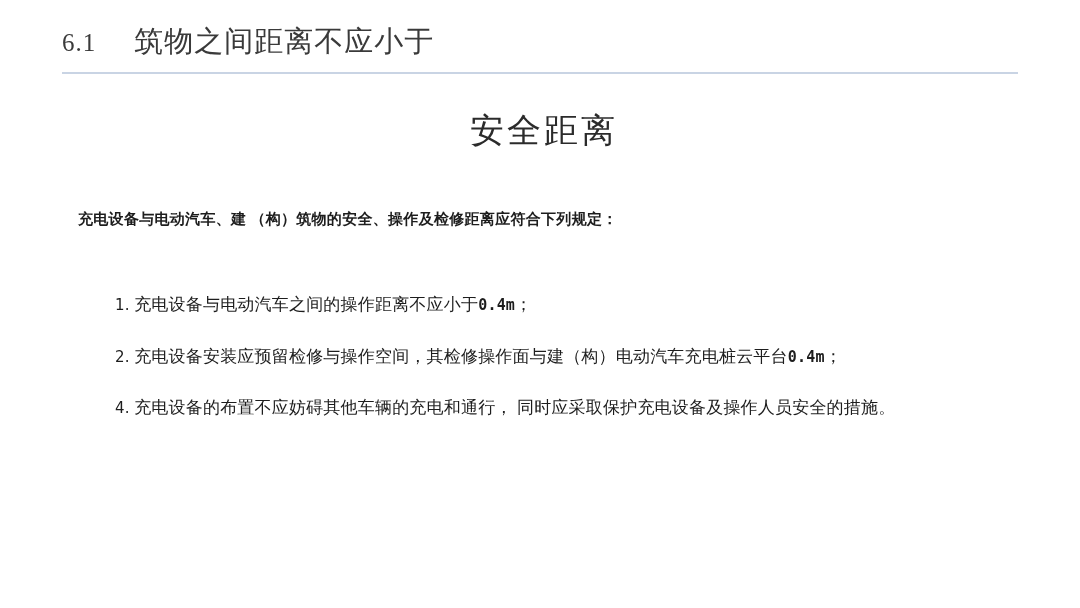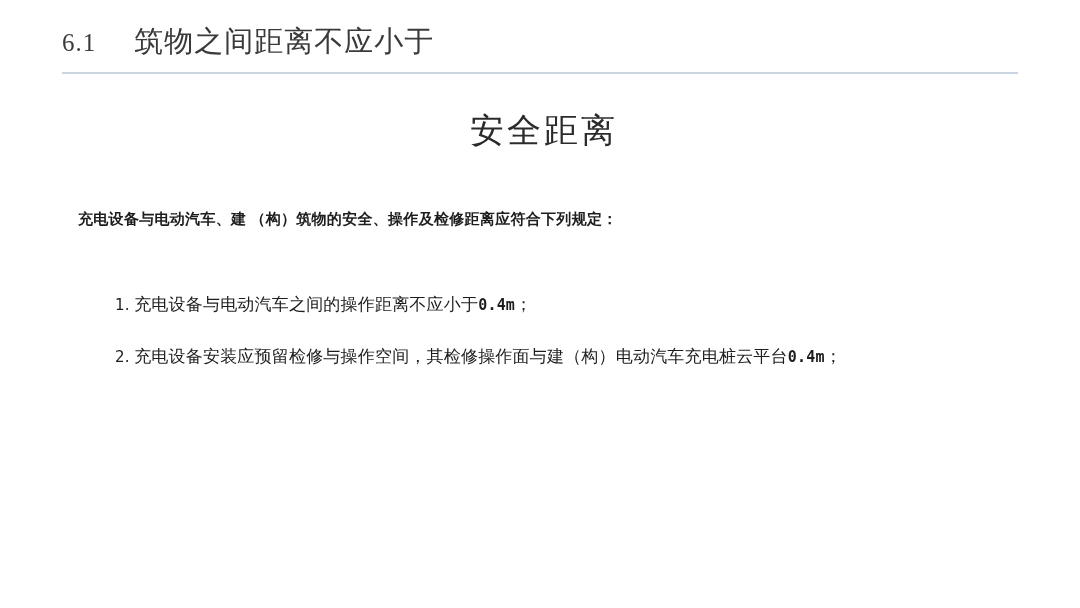--- a/index.html
+++ b/index.html
@@ -187,15 +187,19 @@
       <span class="idx">1.</span>
       <span>充电设备与电动汽车之间的操作距离不应小于</span><span class="mono">0.4m</span><span>；</span>
     </div>
 
     <div class="item">
       <span class="idx">2.</span>
       <span>充电设备安装应预留检修与操作空间，其检修操作面与建（构）电动汽车充电桩云平台</span><span class="mono">0.4m</span><span>；</span>
     </div>
 
 
+    <div class="item">
+      <span class="idx">4.</span>
+      <span>充电设备的布置不应妨碍其他车辆的充电和通行， 同时应采取保护充电设备及操作人员安全的措施。</span><span class="mono"></span><span></span>
+    </div>
 
   </div>
 </div>
 
 </body></html>

